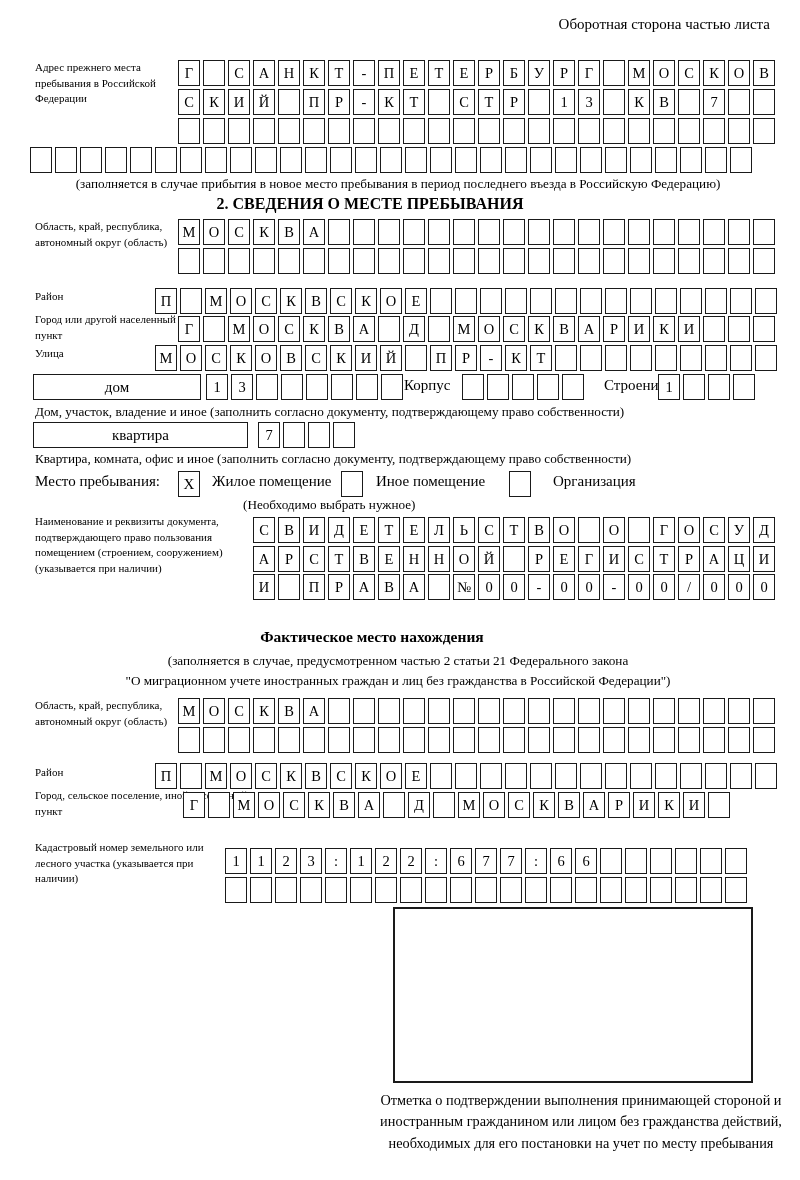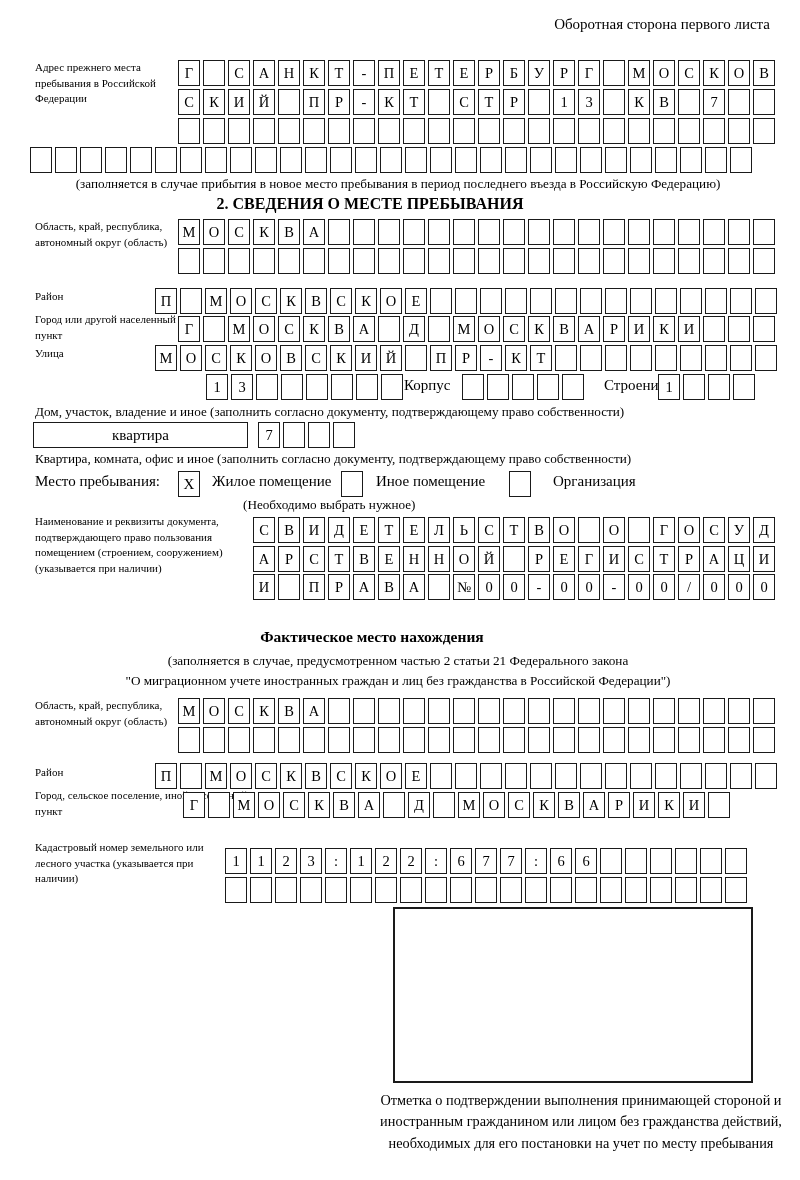--- a/index.html
+++ b/index.html
@@ -20,21 +20,21 @@
         display:flex;align-items:center;justify-content:center;font-size:15px;background:#fff;}
   .opt{position:absolute;font-size:15px;}
   .stampbox{position:absolute;left:393px;top:907px;width:360px;height:176px;border:2px solid #1a1a1a;box-sizing:border-box;background:#fff;}
   .note{position:absolute;left:378px;top:1090px;width:406px;text-align:center;font-size:14.3px;line-height:1.5;}
 </style>
 </head>
 <body>
 
 <div class="form">
 
-  <div class="hdr">Оборотная сторона первого листа</div>
+  <div class="hdr">Оборотная сторона частью листа</div>
 
   <div class="lbl" style="top:60px;left:35px;width:140px;">Адрес прежнего места пребывания в Российской Федерации</div>
   <div class="cells" style="top:60px;left:178px;">
       <span class="cell">Г</span>
       <span class="cell"></span>
       <span class="cell">С</span>
       <span class="cell">А</span>
       <span class="cell">Н</span>
       <span class="cell">К</span>
       <span class="cell">Т</span>
@@ -276,20 +276,23 @@
       <span class="cell"></span>
       <span class="cell"></span>
       <span class="cell"></span>
       <span class="cell"></span>
       <span class="cell"></span>
       <span class="cell"></span>
       <span class="cell"></span>
       <span class="cell"></span>
     </div>
 
+  <div class="bigbox" style="top:374px;left:33px;width:168px;">
+    <span>дом</span>
+  </div>
   <div class="cells" style="top:374px;left:206px;">
       <span class="cell">1</span>
       <span class="cell">3</span>
       <span class="cell"></span>
       <span class="cell"></span>
       <span class="cell"></span>
       <span class="cell"></span>
       <span class="cell"></span>
       <span class="cell"></span>
     </div>

